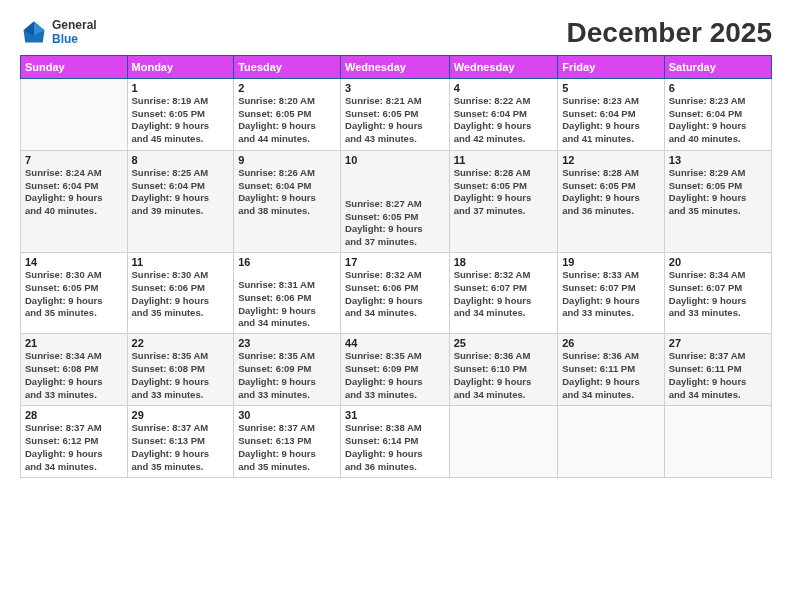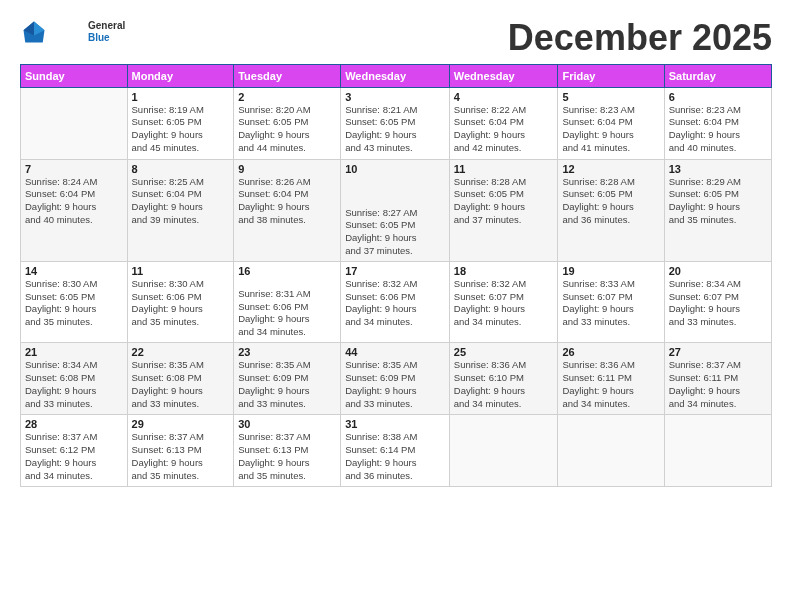--- a/index.html
+++ b/index.html
@@ -21,41 +21,40 @@
       justify-content: space-between;
       align-items: flex-start;
       margin-bottom: 6px;
     }
     .logo {
       display: flex;
       align-items: center;
       gap: 4px;
     }
     .logo-text {
-      font-size: 10px;
+      font-size: 12px;
       line-height: 1.2;
-      margin-left: 36px;
     }
     .logo-general {
       color: #333;
       font-weight: bold;
     }
     .logo-blue {
       color: #1a6fba;
       font-weight: bold;
     }
     .logo-icon {
       width: 28px;
       height: 28px;
     }
     .title-block {
       text-align: right;
     }
     .main-title {
-      font-size: 36px;
+      font-size: 28px;
       font-weight: bold;
       color: #333;
       line-height: 1.1;
     }
     .subtitle {
       font-size: 14px;
       color: #555;
     }
     .calendar {
       width: 100%;
@@ -87,20 +86,21 @@
       font-weight: bold;
       font-size: 11px;
       color: #222;
       display: block;
       margin-bottom: 1px;
     }
     .day-info {
       color: #444;
       font-size: 9.5px;
       line-height: 1.35;
+      font-weight: bold;
     }
     .row-alt td {
       background: #f5f5f5;
     }
   </style>
 </head>
 <body>
 
 <div class="page">
   <div class="header">

